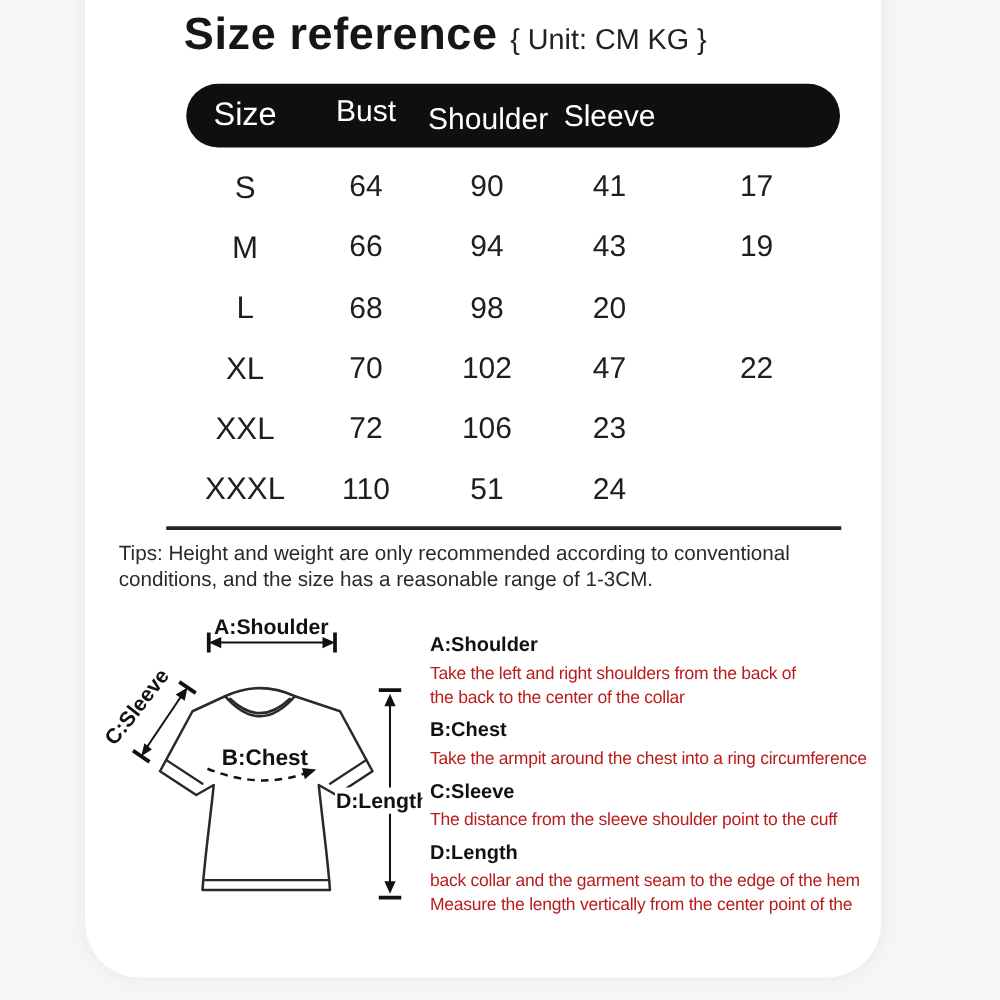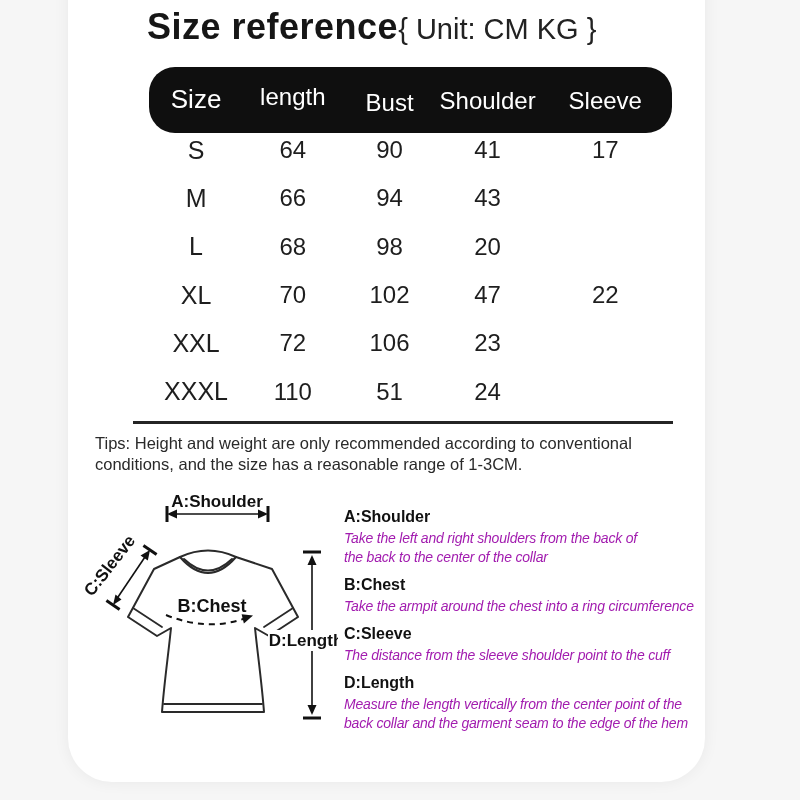--- a/index.html
+++ b/index.html
@@ -17,31 +17,31 @@
     width:637px; height:822px;
     background:#ffffff;
     border-radius:0 0 44px 44px;
     box-shadow:0 0 16px rgba(0,0,0,0.06);
   }
   .content { position:absolute; inset:0; }
 
   
   .title-row { position:absolute; left:147px; top:6px; width:540px; white-space:nowrap; }
   .title { font-size:36px; font-weight:bold; letter-spacing:0.5px; color:#161616;margin-top:27px; }
-  .unit { font-size:29px; font-weight:400; color:#222; }
+  .unit { font-size:23px; font-weight:400; color:#222; margin-left:10px; }
 
   
   .grid5 {
     display:grid;
     grid-template-columns:18% 19% 18% 19.5% 25.5%;
     align-items:center;
   }
   .thead {
     position:absolute; left:149px; top:67px;
-    width:523px; height:66px;
+    width:523px; height:51px;
     background:#0f0f0f;
     border-radius:26px;
     color:#fff;
   }
   .thead .hcell { text-align:center; font-size:24px; }
   .thead .hcell:nth-child(1){ font-size:26px; transform:translateY(-1px); }
   .thead .hcell:nth-child(2){ transform:translateY(-3px); }
   .thead .hcell:nth-child(3){ transform:translateY(3px); }
   .thead .hcell:nth-child(4){ transform:translateY(1px); }
   .thead .hcell:nth-child(5){ transform:translateY(1px); }
@@ -67,54 +67,54 @@
 
   
   .diagram { position:absolute; left:78px; top:485px; width:260px; height:280px; }
   .diagram svg { width:100%; height:100%; }
   .diagram text { font-family:"Liberation Sans", sans-serif; font-weight:bold; fill:#111; }
 
   
   .measurements { position:absolute; left:344px; top:508px; width:400px; }
   .measure-block { margin-bottom:9px; }
   .measure-heading { font-size:16px; font-weight:bold; color:#111; margin-bottom:3px; }
-  .measure-line { font-size:14px; line-height:19px; color:#a21caf; letter-spacing:-0.2px; white-space:nowrap;font-style:italic; }
+  .measure-line { font-size:14px; line-height:19px; color:#b91c1c; letter-spacing:-0.2px; white-space:nowrap; }
 </style>
 </head>
 <body>
 
 <div class="bg-card"></div>
 
 <div class="content">
 
   <div class="title-row">
     <span class="title">Size reference</span><span class="unit">{ Unit: CM KG }</span>
   </div>
 
   <div class="thead grid5">
     <div class="hcell">Size</div>
-    <div class="hcell">length</div>
     <div class="hcell">Bust</div>
     <div class="hcell">Shoulder</div>
     <div class="hcell">Sleeve</div>
   </div>
 
   <div class="tbody">
     <div class="trow grid5">
       <div class="tcell size">S</div>
       <div class="tcell">64</div>
       <div class="tcell">90</div>
       <div class="tcell">41</div>
       <div class="tcell">17</div>
     </div>
     <div class="trow grid5">
       <div class="tcell size">M</div>
       <div class="tcell">66</div>
       <div class="tcell">94</div>
       <div class="tcell">43</div>
+      <div class="tcell">19</div>
     </div>
     <div class="trow grid5">
       <div class="tcell size">L</div>
       <div class="tcell">68</div>
       <div class="tcell">98</div>
       <div class="tcell">20</div>
     </div>
     <div class="trow grid5">
       <div class="tcell size">XL</div>
       <div class="tcell">70</div>
@@ -200,18 +200,18 @@
     <div class="measure-block">
       <div class="measure-heading">B:Chest</div>
       <div class="measure-line">Take the armpit around the chest into a ring circumference</div>
     </div>
     <div class="measure-block">
       <div class="measure-heading">C:Sleeve</div>
       <div class="measure-line">The distance from the sleeve shoulder point to the cuff</div>
     </div>
     <div class="measure-block">
       <div class="measure-heading">D:Length</div>
+      <div class="measure-line">back collar and the garment seam to the edge of the hem</div>
       <div class="measure-line">Measure the length vertically from the center point of the</div>
-      <div class="measure-line">back collar and the garment seam to the edge of the hem</div>
     </div>
   </div>
 
 </div>
 
 </body></html>

